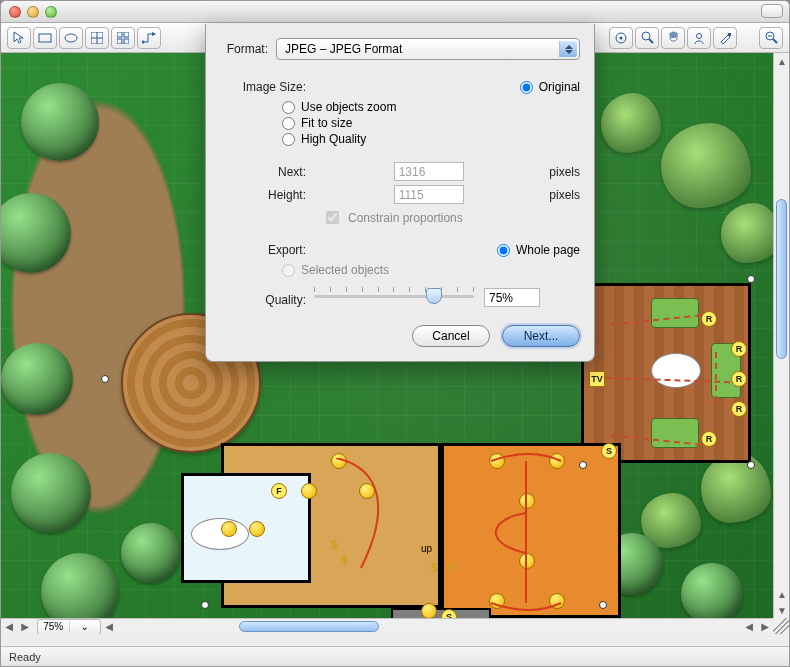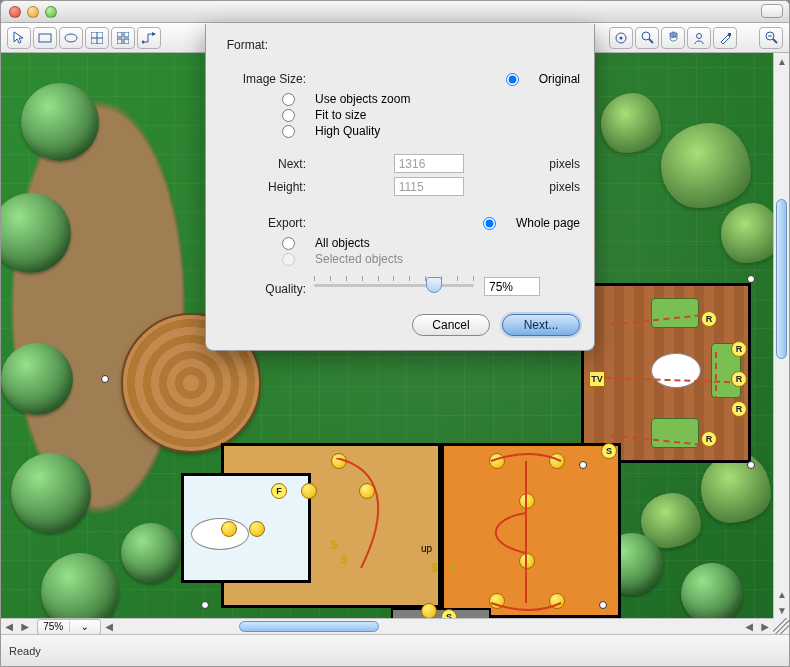--- a/index.html
+++ b/index.html
@@ -51,35 +51,35 @@
   .scroll-corner { position:absolute; right:0; bottom:0; width:16px; height:16px; background:
     linear-gradient(135deg, transparent 0 40%, #9a9a9a 40% 45%, transparent 45% 55%, #9a9a9a 55% 60%, transparent 60% 70%, #9a9a9a 70% 75%, transparent 75%); background-color:#efefef; }
   .hscroll .btn, .vscroll .btn { width:16px;height:16px;display:flex;align-items:center;justify-content:center;color:#666;font-size:10px; }
   .hscroll .thumb { flex:0 0 auto; margin:0 2px; height:11px; border-radius:6px; background:linear-gradient(#cfe7ff,#99c2ef); border:1px solid #6a94c3; width:140px; }
   .hscroll .track { flex:1; height:12px; position:relative; }
   .vscroll .track { position:absolute; top:16px; bottom:32px; left:2px; right:2px; }
   .vscroll .thumb { position:absolute; top:130px; width:11px; height:160px; left:0; border-radius:6px; background:linear-gradient(90deg,#cfe7ff,#99c2ef); border:1px solid #6a94c3; }
   .zoomseg { width:64px;height:16px;border:1px solid #bbb; border-radius:3px; margin-left:4px; background:linear-gradient(#fff,#ececec); display:flex; align-items:center; }
   .zoomseg .z { flex:1;text-align:center;font-size:10px;border-right:1px solid #ccc;}
   .zoomseg .z:last-child{border-right:none;}
-  .statusbar { position:absolute; left:0;right:0;bottom:0;height:32px;background:linear-gradient(#f7f7f7,#e5e5e5); border-top:1px solid #bdbdbd; font-size:11px; display:flex;align-items:center;padding:0 8px;color:#333; }
+  .statusbar { position:absolute; left:0;right:0;bottom:0;height:20px;background:linear-gradient(#f7f7f7,#e5e5e5); border-top:1px solid #bdbdbd; font-size:11px; display:flex;align-items:center;padding:0 8px;color:#333; }
 
   
   .sheet {
     position:absolute; top:23px; left:204px; width:390px;
     background: #ececec;
     border:1px solid #9a9a9a; border-top:none;
     border-bottom-left-radius: 8px; border-bottom-right-radius: 8px;
     box-shadow: 0 8px 24px rgba(0,0,0,0.35);
     padding: 10px 14px 14px 14px;
     z-index: 50;
   }
   .row { display:flex; align-items:center; margin: 4px 0; justify-content: space-between; }
   .lbl { width: 94px; text-align: right; padding-right: 8px; color:#222; }
-  .radio { display:flex; align-items:center; margin: 2px 0 2px 62px; gap:20px; cursor:pointer; }
+  .radio { display:flex; align-items:center; margin: 2px 0 2px 62px; gap:6px; cursor:pointer; }
   .radio input { margin:0; }
   .radio.disabled { color:#8a8a8a; }
   .select { flex:1; height:22px; border:1px solid #999; border-radius:4px; background:linear-gradient(#ffffff,#ececec); display:flex; align-items:center; padding:0 22px 0 8px; position:relative; cursor:pointer; }
   .select .caps { position:absolute; right:2px; top:2px; bottom:2px; width:18px; border-left:1px solid #bcbcbc; border-radius:0 3px 3px 0; background: linear-gradient(#cfe6ff,#8fb7e6); display:flex; flex-direction:column; align-items:center; justify-content:center; gap:1px;}
   .caps .tri { width:0;height:0;border-left:4px solid transparent;border-right:4px solid transparent;}
   .caps .up { border-bottom:4px solid #264; border-bottom-color:#33507a; }
   .caps .down { border-top:4px solid #33507a; }
   .txt { width:70px; height:19px; border:1px solid #b7b7b7; background:#fff; padding:1px 4px; font: inherit; }
   .txt[disabled] { color:#a0a0a0; background:#fff; }
   .unit { margin-left:6px; color:#222; }
@@ -334,20 +334,27 @@
     <div class="scroll-corner"></div>
   </div>
 
   <div class="statusbar">
     <span>Ready</span>
   </div>
 
   <div class="sheet">
     <div class="row">
       <div class="lbl" style="width:56px">Format:</div>
+      <div class="select">
+        <span>JPEG – JPEG Format</span>
+        <div class="caps">
+            <div class="tri up"></div>
+            <div class="tri down"></div>
+          </div>
+      </div>
     </div>
 
     <div class="section-gap"></div>
 
     <div class="row">
       <div class="lbl">Image Size:</div>
       <label class="radio" style="margin-left:0">
         <input type="radio" name="isz" checked="" style="">
         <span>Original</span>
       </label>
@@ -370,34 +377,34 @@
     <div class="row">
       <div class="lbl">Next:</div>
       <input class="txt" disabled="" value="1316" style="">
       <span class="unit">pixels</span>
     </div>
     <div class="row">
       <div class="lbl">Height:</div>
       <input class="txt" disabled="" value="1115" style="">
       <span class="unit">pixels</span>
     </div>
+    <label class="chk">
+      <input type="checkbox" checked="" disabled="" style="">
+      <span>Constrain proportions</span>
+    </label>
 
     <div class="section-gap"></div>
 
     <div class="row">
       <div class="lbl">Export:</div>
       <label class="radio" style="margin-left:0">
         <input type="radio" name="exp" checked="" style="">
         <span>Whole page</span>
       </label>
     </div>
-    <label class="radio">
-      <input type="radio" name="exp" style="">
-      <span>All objects</span>
-    </label>
     <label class="radio disabled">
       <input type="radio" name="exp" disabled="" style="">
       <span>Selected objects</span>
     </label>
 
     <div class="slider-row">
       <div class="lbl">Quality:</div>
       <div class="slider">
         <div class="ticks">
             <span></span>

